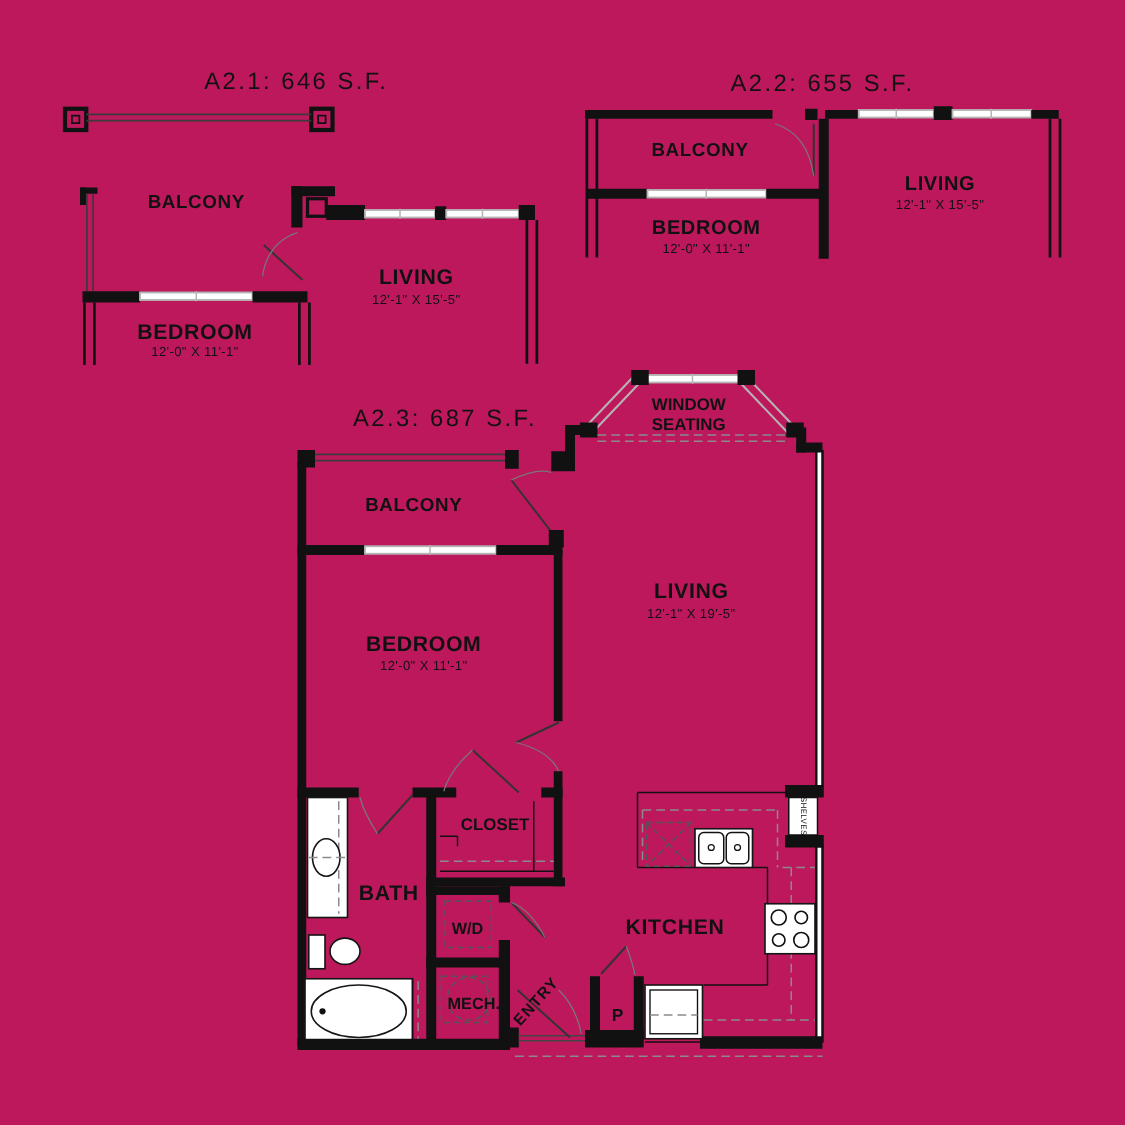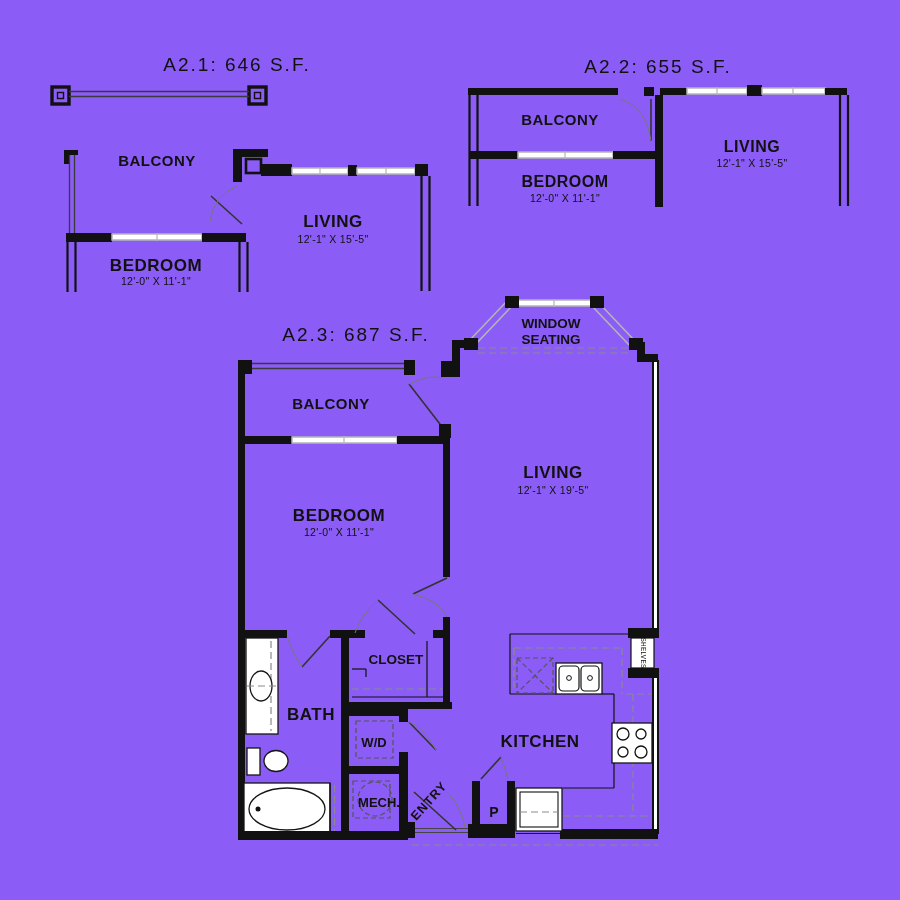--- a/index.html
+++ b/index.html
@@ -1,16 +1,16 @@
 <!DOCTYPE html>
 <html><head>
 <meta charset="utf-8">
 <style>
   html,body{margin:0;padding:0;background:#fff;}
-  #sheet{position:relative;width:900px;height:900px;background:#8b5cf6;overflow:hidden;}
+  #sheet{position:relative;width:900px;height:900px;background:#be185d;overflow:hidden;}
   svg{position:absolute;left:0;top:0;}
   text{font-family:"Liberation Sans","DejaVu Sans",sans-serif;fill:#111;text-anchor:middle;}
   .t-title{font-size:19px;letter-spacing:2px;}
   .t-room{font-size:17px;font-weight:bold;letter-spacing:.5px;}
   .t-rs{font-size:15px;font-weight:bold;letter-spacing:.5px;}
   .t-rm{font-size:16px;font-weight:bold;letter-spacing:.5px;}
   .t-dim{font-size:10.5px;letter-spacing:.3px;}
   .t-sm{font-size:13px;font-weight:bold;}
   .t-md{font-size:13.5px;font-weight:bold;}
   .t-p{font-size:14px;font-weight:bold;}

